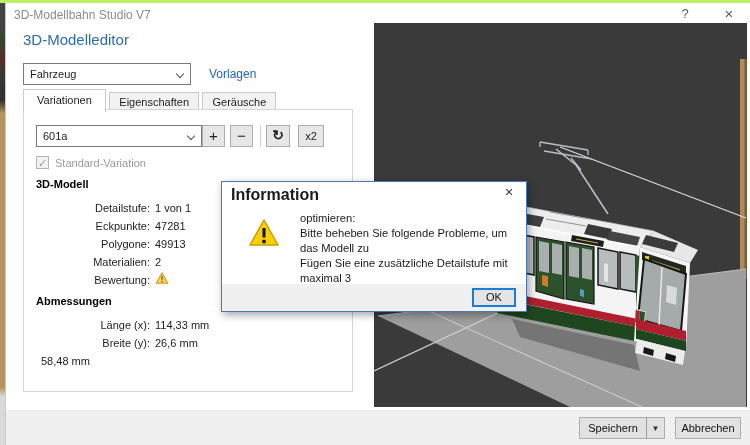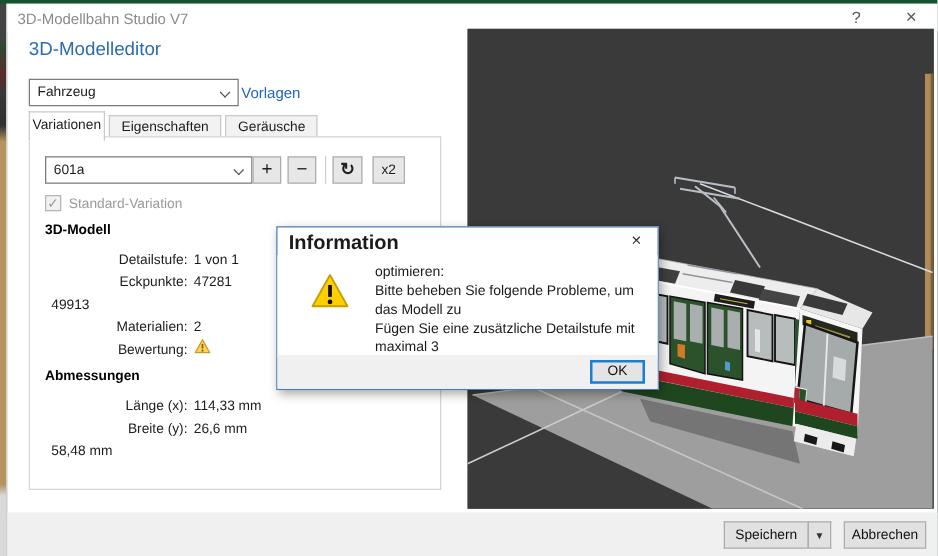--- a/index.html
+++ b/index.html
@@ -1,19 +1,19 @@
 <!DOCTYPE html>
 <html><head>
 <meta charset="utf-8">
 <style>
   * { margin:0; padding:0; box-sizing:border-box; }
   html,body { width:750px; height:445px; overflow:hidden; }
   body { font-family:"Liberation Sans", sans-serif; background:#a7adb4; position:relative; }
 
-  #screen { position:absolute; left:0; top:0; width:750px; height:445px; background:#14532d; }
+  #screen { position:absolute; left:0; top:0; width:750px; height:445px; background:#bef264; }
 
   
   .left-sliver { position:absolute; left:0; top:3px; width:5px; height:442px;
     background:linear-gradient(#434343 0%, #434343 6%, #2e4a2e 8%, #5e2a2a 13%, #383838 16%, #303030 22%,
       #b6945f 25%, #b6945f 87%, #d9d9d9 89%, #d9d9d9 100%); }
 
   .window { position:absolute; left:5px; top:3px; width:745px; height:442px; background:#fff;
     border-left:1px solid #c9c9c9; }
 
   .titlebar { position:absolute; left:0; top:0; width:745px; height:22px; background:#fff; }
@@ -23,26 +23,26 @@
   .cap-help { right:50px; }
   .cap-close { right:6px; font-size:15px; }
 
   .heading { position:absolute; left:17px; top:28px; font-size:15px; color:#2b6cb0; }
 
   .combo { position:absolute; background:#fff; border:1px solid #7a7a7a; font-size:11px; color:#1c1c1c;
     line-height:20px; padding:0 18px 0 6px; height:22px; }
   .combo .chev { position:absolute; right:7px; top:7px; width:6px; height:6px;
     border-right:1px solid #555; border-bottom:1px solid #555; transform:rotate(45deg); }
   .combo-category { left:17px; top:60px; width:168px; }
-  .link { position:absolute; left:187px; top:64px; font-size:12px; color:#2464c4; cursor:pointer; }
+  .link { position:absolute; left:203px; top:64px; font-size:12px; color:#2464c4; cursor:pointer; }
 
   .tabs { position:absolute; left:17px; top:86px; height:21px; }
   .tab { display:inline-block; vertical-align:bottom; font-size:11px; color:#1c1c1c;
     background:#f2f2f2; border:1px solid #c9c9c9; padding:3px 9px 4px; margin-right:-1px; position:relative; }
-  .tab.active { background:#fff; border-bottom:1px solid #fff; padding:4px 2px 6px; z-index:3; }
+  .tab.active { background:#fff; border-bottom:1px solid #fff; padding:4px 13px 6px; z-index:3; }
 
   .tabpage { position:absolute; left:17px; top:106px; width:330px; height:283px;
     border:1px solid #d5d5d5; background:#fff; z-index:1; }
 
   .combo-variation { left:12px; top:15px; width:166px; position:absolute; }
   .vbtn { position:absolute; top:15px; height:22px; background:#e7e7e7; border:1px solid #adadad;
     text-align:center; font-size:13px; color:#222; line-height:19px; cursor:pointer; }
   .vbtn.plus  { left:178px; width:23px; font-size:15px; }
   .vbtn.minus { left:206px; width:23px; font-size:15px; }
   .vsep { position:absolute; left:236px; top:15px; width:1px; height:22px; background:#cfcfcf; }
@@ -134,20 +134,21 @@
       <div class="rows" style="top:86px;">
         <div class="inforow">
           <span class="lab">Detailstufe:</span>
           <span class="val">1 von 1</span>
         </div>
         <div class="inforow">
           <span class="lab">Eckpunkte:</span>
           <span class="val">47281</span>
         </div>
         <div class="inforow">
+          <span class="lab">Polygone:</span>
           <span class="val">49913</span>
         </div>
         <div class="inforow">
           <span class="lab">Materialien:</span>
           <span class="val">2</span>
         </div>
         <div class="inforow">
           <span class="lab">Bewertung:</span>
           <span class="val">
             <svg class="small-warning" viewBox="0 0 32 29">

